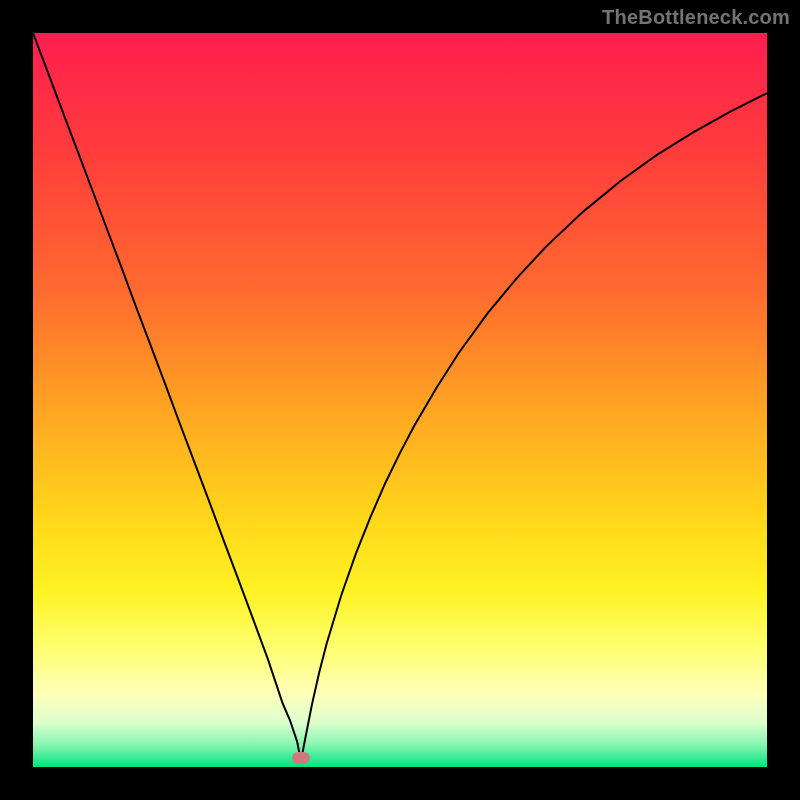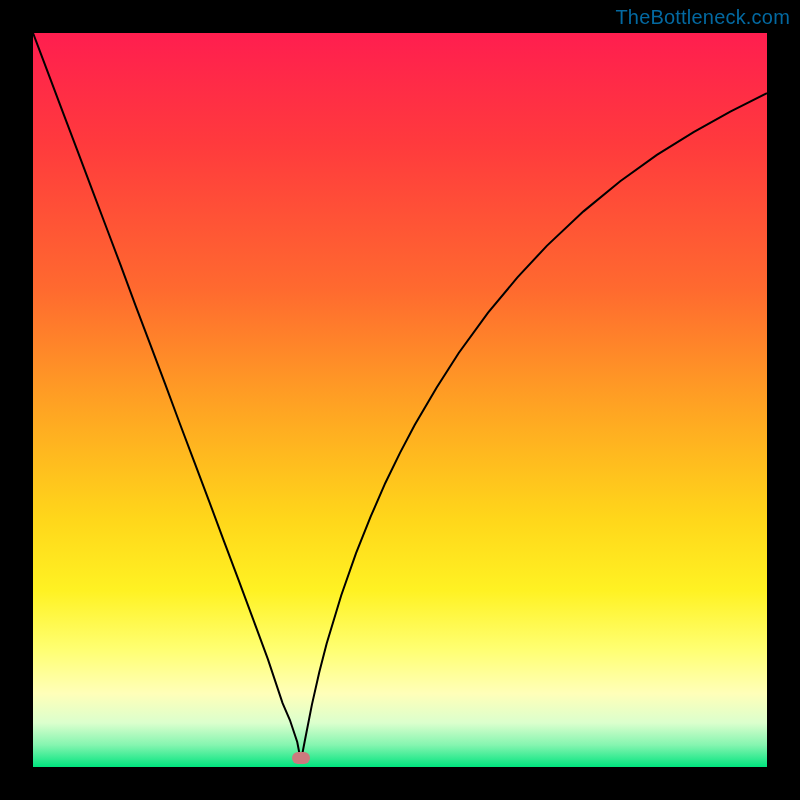--- a/index.html
+++ b/index.html
@@ -44,23 +44,23 @@
     position: absolute;
     width: 18px;
     height: 12px;
     border-radius: 6px;
     transform: translate(-50%, -50%);
   }
   .watermark {
     position: absolute;
     top: 6px;
     right: 10px;
-    color: #0369a1;
+    color: #737373;
     font-size: 20px;
-    font-weight: 400;
+    font-weight: 700;
     letter-spacing: 0.2px;
   }
 </style>
 </head>
 <body>
 
 <div class="stage">
 
   <div class="plot-area">
     <svg class="gradient" viewBox="0 0 100 100" preserveAspectRatio="none">

